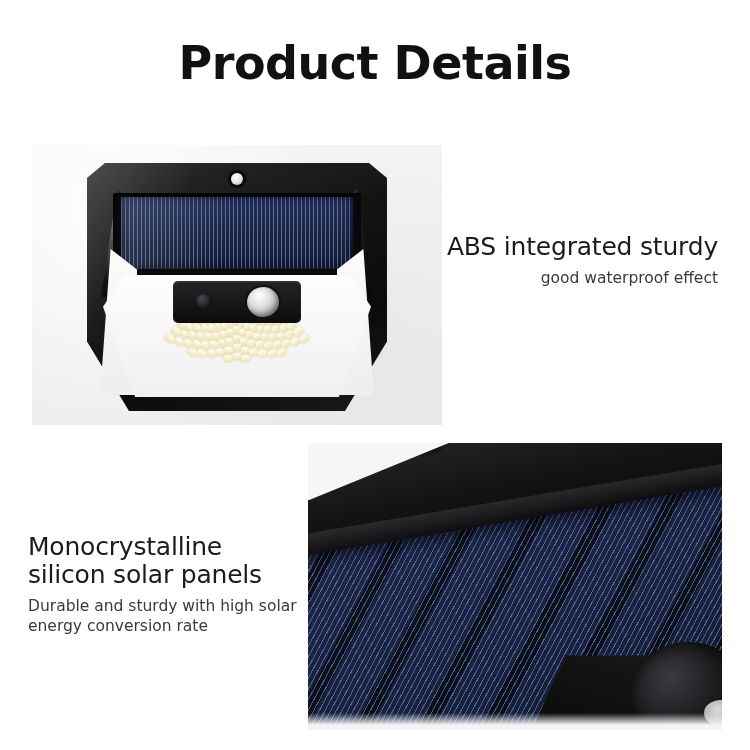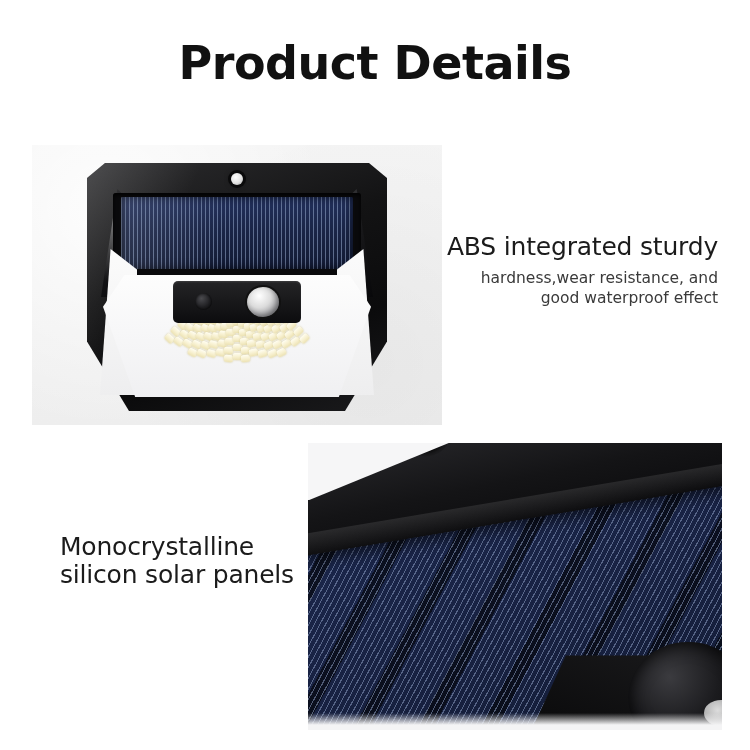--- a/index.html
+++ b/index.html
@@ -177,21 +177,21 @@
   .macro-bottom-edge{
     position:absolute;left:0;bottom:0;width:100%;height:6%;
     background:linear-gradient(180deg, rgba(244,244,245,0) 0%, #f4f4f5 70%);
   }
 
   
   .feat-right{
     position:absolute;left:440px;top:233px;width:278px;text-align:right;
   }
   .feat-left{
-    position:absolute;left:60px;top:533px;width:270px;text-align:left;
+    position:absolute;left:28px;top:533px;width:270px;text-align:left;
   }
   .feat-head{
     font-family:"DejaVu Sans", sans-serif;
     font-size:25px;font-weight:400;color:#1b1b1b;line-height:1.12;
     letter-spacing:-0.2px;
   }
   .feat-body{
     font-family:"DejaVu Sans", sans-serif;
     font-size:15.5px;font-weight:400;color:#3a3a3a;line-height:1.32;
     margin-top:7px;
@@ -372,25 +372,28 @@
     <div class="macro-bezel">
       <div class="macro-hole"></div>
     </div>
     <div class="macro-corner-white"></div>
     <div class="macro-bottom-edge"></div>
   </div>
 
   <div class="feat-right">
     <div class="feat-head">ABS integrated sturdy</div>
     <div class="feat-body">
-      <span class="ln">hardness,wear resistance, and</span>
       <span class="ln">good waterproof effect</span>
     </div>
   </div>
 
   <div class="feat-left">
     <div class="feat-head">
       <span class="ln">Monocrystalline silicon</span>
       <span class="ln">solar panels</span>
     </div>
+    <div class="feat-body">
+      <span class="ln">Durable and sturdy with high solar</span>
+      <span class="ln">energy conversion rate</span>
+    </div>
   </div>
 
 </div>
 
 </body></html>

